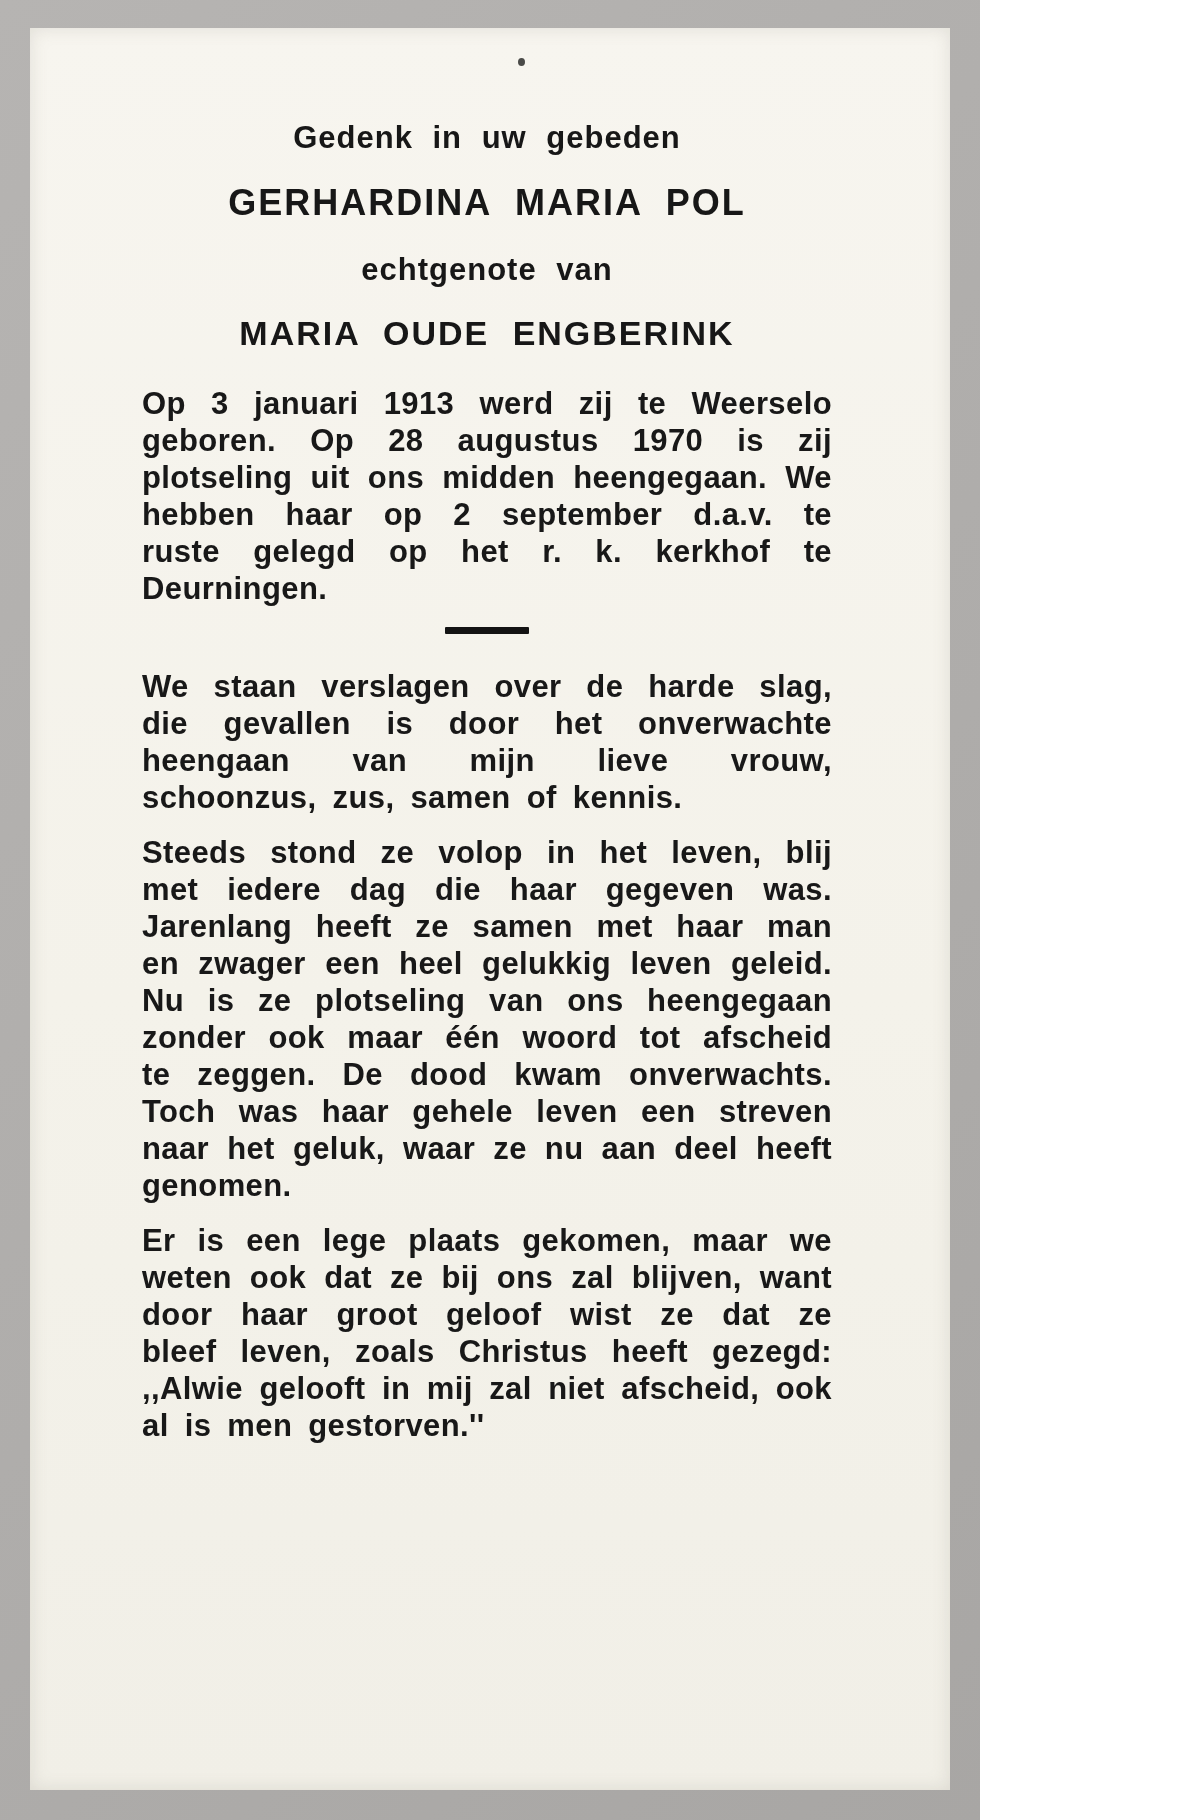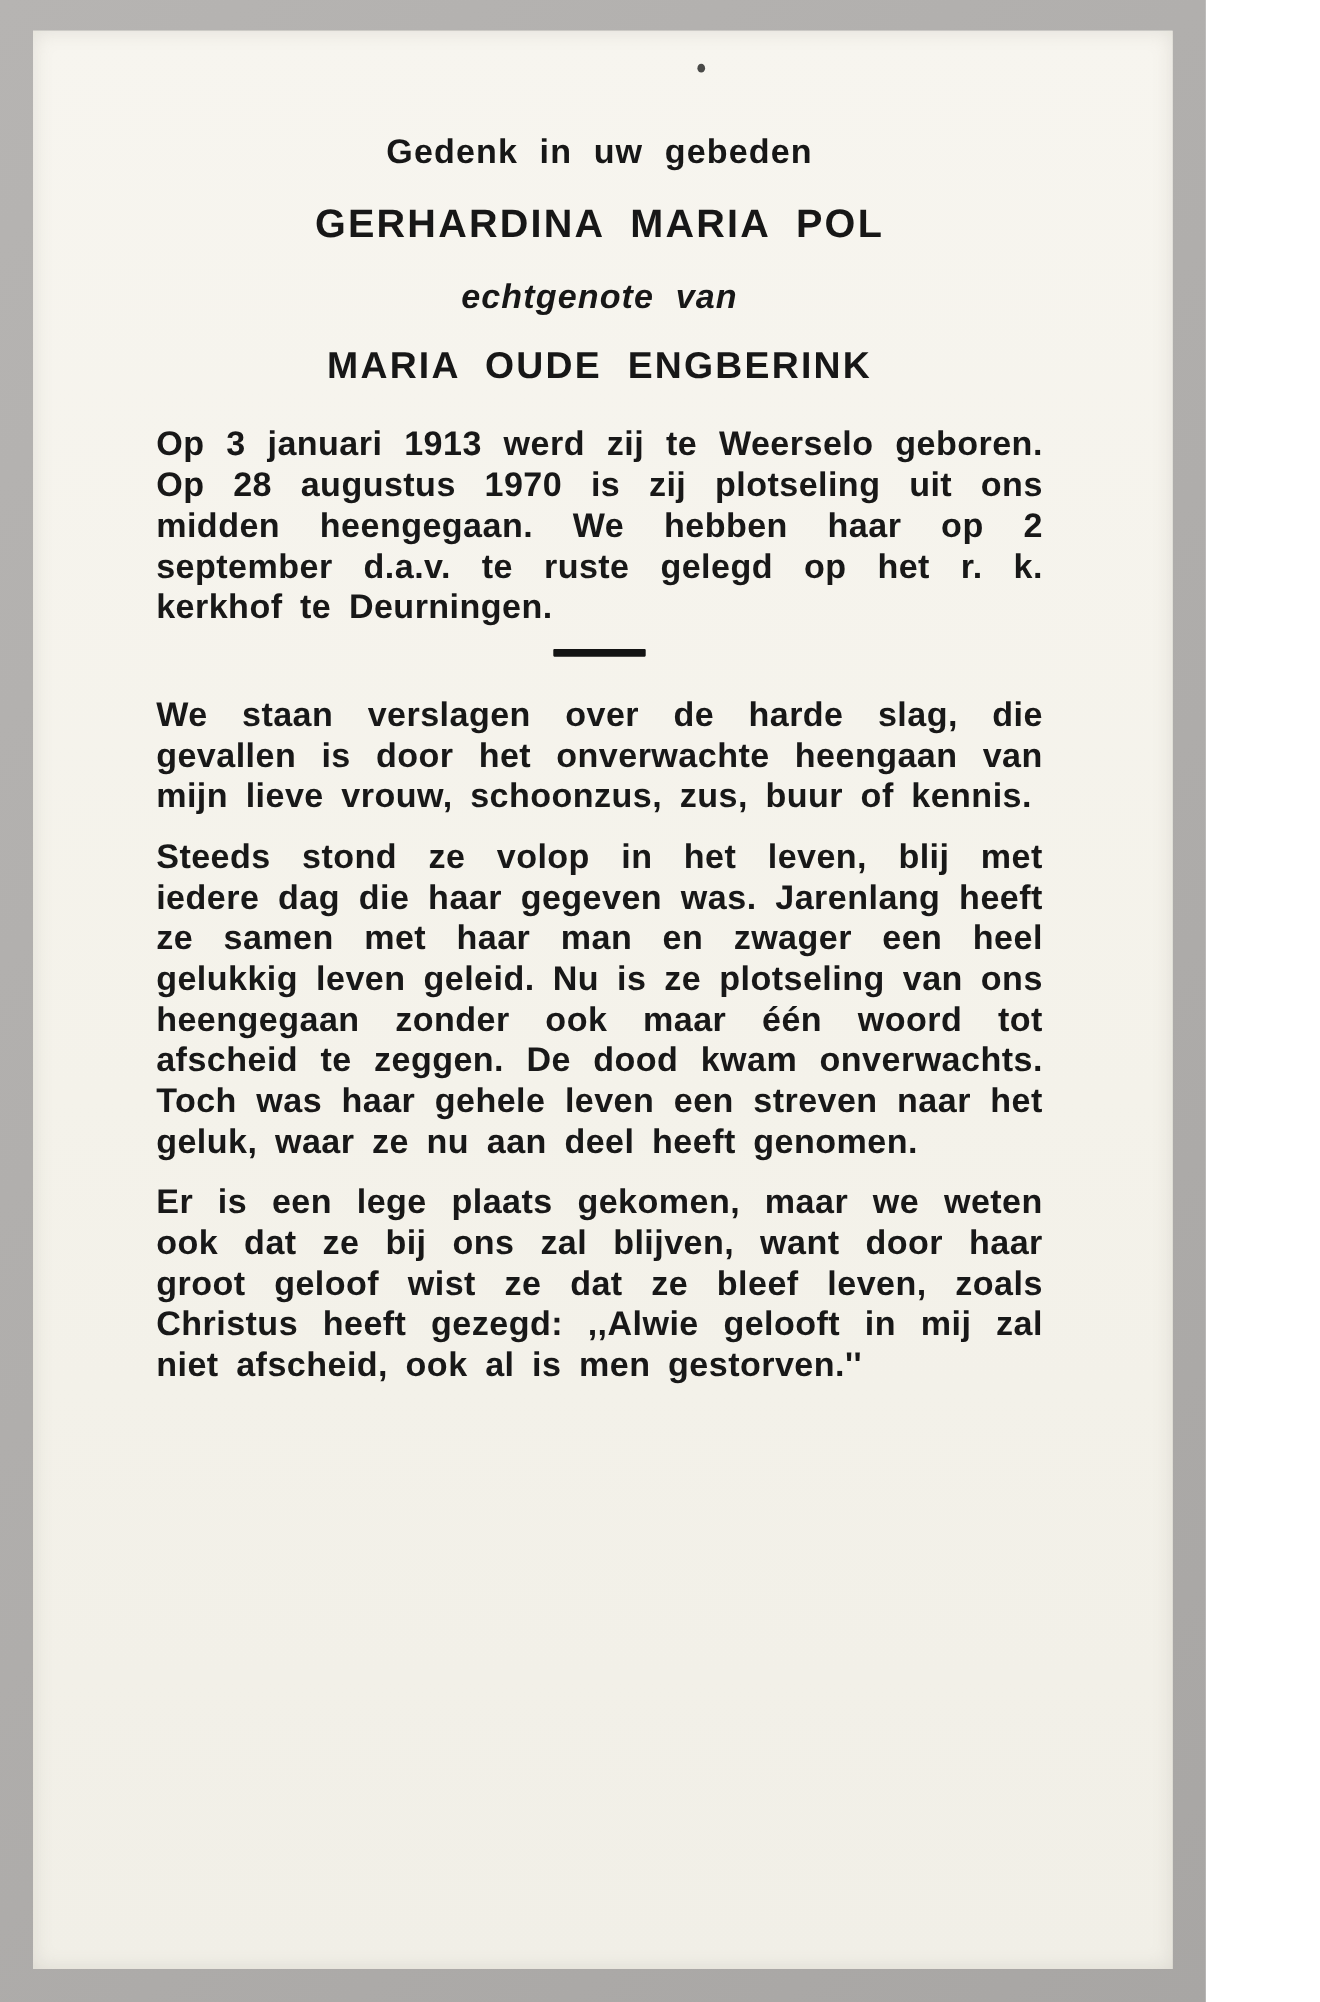--- a/index.html
+++ b/index.html
@@ -5,21 +5,21 @@
   * { margin: 0; padding: 0; box-sizing: border-box; }
 
   html, body {
     width: 1200px;
     height: 1820px;
     font-family: "Liberation Sans", sans-serif;
   }
 
   .scan {
     position: relative;
-    width: 1096px;
+    width: 980px;
     height: 1820px;
     background: #b2b0ae;
     background-image: linear-gradient(135deg, #b6b4b2 0%, #aeacaa 60%, #a8a6a4 100%);
     overflow: hidden;
   }
 
   .card {
     position: absolute;
     left: 30px;
     top: 28px;
@@ -50,21 +50,20 @@
     letter-spacing: 2px;
     word-spacing: 12px;
     margin-bottom: 28px;
   }
 
   .relation {
     font-size: 31px;
     letter-spacing: 1px;
     word-spacing: 10px;
     margin-bottom: 26px;
-    font-style: italic;
   }
 
   .spouse {
     font-size: 34px;
     letter-spacing: 2px;
     word-spacing: 12px;
     margin-bottom: 32px;
   }
 
   p.body {
@@ -109,21 +108,21 @@
     <div class="center-line name">GERHARDINA MARIA POL</div>
 
     <div class="center-line relation">echtgenote van</div>
 
     <div class="center-line spouse">MARIA OUDE ENGBERINK</div>
 
     <p class="body">Op 3 januari 1913 werd zij te Weerselo geboren. Op 28 augustus 1970 is zij plotseling uit ons midden heengegaan. We hebben haar op 2 september d.a.v. te ruste gelegd op het r. k. kerkhof te Deurningen.</p>
 
     <div class="divider"></div>
 
-    <p class="body">We staan verslagen over de harde slag, die gevallen is door het onverwachte heengaan van mijn lieve vrouw, schoonzus, zus, buur of kennis.</p>
+    <p class="body">We staan verslagen over de harde slag, die gevallen is door het onverwachte heengaan van mijn lieve vrouw, schoonzus, zus, samen of kennis.</p>
 
     <p class="body">Steeds stond ze volop in het leven, blij met iedere dag die haar gegeven was. Jarenlang heeft ze samen met haar man en zwager een heel gelukkig leven geleid. Nu is ze plotseling van ons heengegaan zonder ook maar één woord tot afscheid te zeggen. De dood kwam onverwachts. Toch was haar gehele leven een streven naar het geluk, waar ze nu aan deel heeft genomen.</p>
 
     <p class="body">Er is een lege plaats gekomen, maar we weten ook dat ze bij ons zal blijven, want door haar groot geloof wist ze dat ze bleef leven, zoals Christus heeft gezegd: ,,Alwie gelooft in mij zal niet afscheid, ook al is men gestorven.''</p>
 
 
   </div>
 </div>
 
 </body></html>

